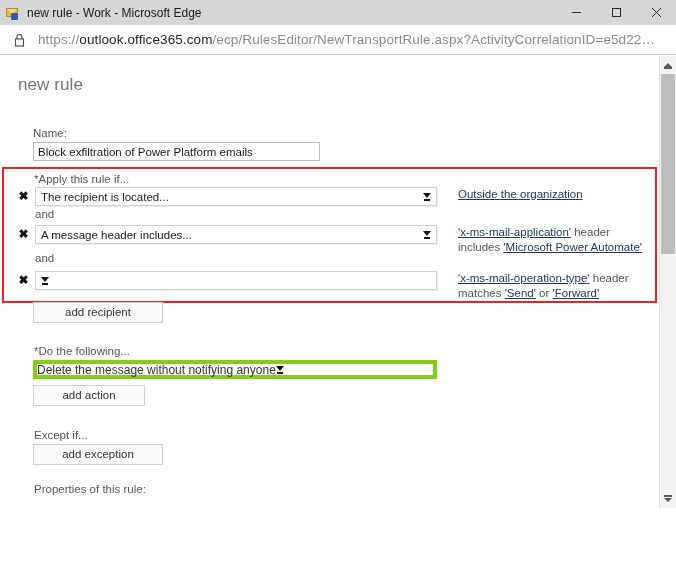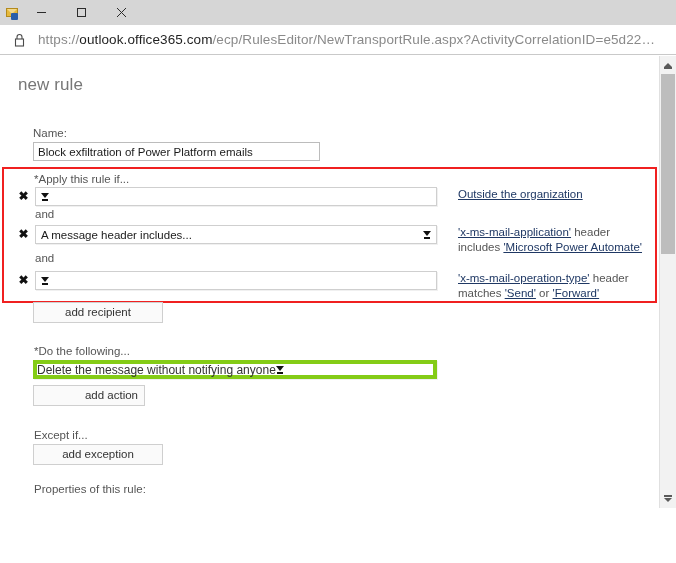--- a/index.html
+++ b/index.html
@@ -255,21 +255,21 @@
     border: 1px solid #cfcfcf;
     font-family: "Liberation Sans", sans-serif;
     font-size: 11.5px;
     color: #333333;
     box-sizing: border-box;
     cursor: pointer;
     text-align: center;
     line-height: 1;
   }
   .btn-add-condition { left: 33px; top: 246px; width: 130px; height: 21px; }
-  .btn-add-action    { left: 33px; top: 329px; width: 112px; height: 21px; text-align: right; }
+  .btn-add-action    { left: 33px; top: 329px; width: 112px; height: 21px; }
   .btn-add-exception { left: 33px; top: 388px; width: 130px; height: 21px; }
 
   .select-dothe {
     position: absolute;
     left: 33px; top: 304px;
     width: 404px; height: 19px;
     border: 4px solid #84cc16;
     background: #ffffff;
     box-shadow: 1px 1px 0 rgba(0,0,0,0.06);
     box-sizing: border-box;
@@ -341,20 +341,21 @@
 </head>
 <body>
 
 <div id="app">
 
   <div class="titlebar">
     <div class="fav-icon">
       <div class="env"></div>
       <div class="badge"></div>
     </div>
+    <div class="title-text">new rule - Work - Microsoft Edge</div>
     <div class="win-btns">
       <div class="win-btn">
         <svg width="11" height="11" viewBox="0 0 11 11">
             <line x1="1" y1="5.5" x2="10" y2="5.5" stroke="#2b2b2b" stroke-width="1"></line>
           </svg>
       </div>
       <div class="win-btn">
         <svg width="11" height="11" viewBox="0 0 11 11">
             <rect x="1.5" y="1.5" width="8" height="8" fill="none" stroke="#2b2b2b" stroke-width="1"></rect>
           </svg>
@@ -383,20 +384,21 @@
     <div class="page-title">new rule</div>
 
     <div class="label label-name">Name:</div>
     <input class="name-input" type="text" value="Block exfiltration of Power Platform emails" style="">
 
     <div class="label label-apply">*Apply this rule if...</div>
 
     <div class="row row-1">
       <div class="x-btn">✖</div>
       <div class="select-box">
+        <div class="sel-text">The recipient is located...</div>
         <div class="caret">
           <div class="caret-wrap">
               <i></i>
               <i class="stem"></i>
             </div>
         </div>
       </div>
       <div class="cond-link">
         <a>Outside the organization</a>
       </div>

